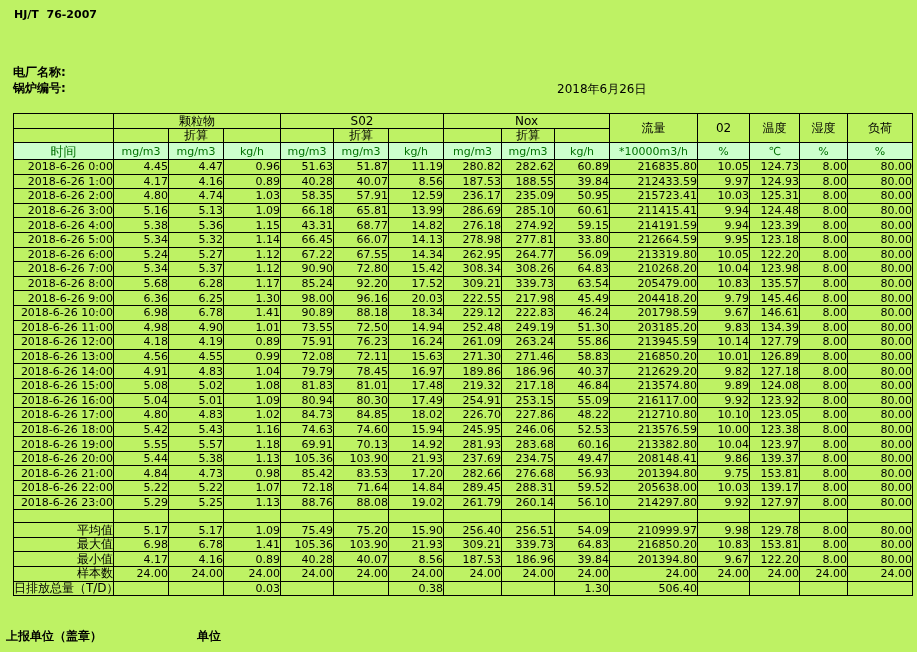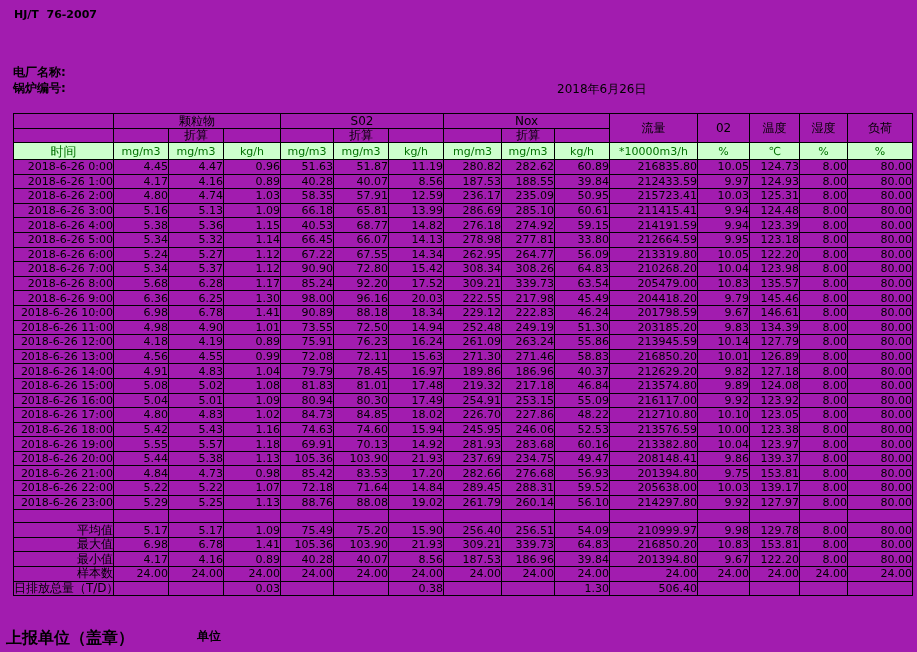--- a/index.html
+++ b/index.html
@@ -1,37 +1,37 @@
 <!DOCTYPE html>
 <html><head>
 <meta charset="utf-8">
 <style>
   html,body{margin:0;padding:0;background:#ffffff;}
-  #page{position:relative;width:917px;height:652px;background:#a21caf;overflow:hidden;
+  #page{position:relative;width:917px;height:652px;background:#bef264;overflow:hidden;
         font-family:"DejaVu Sans",sans-serif;color:#000;}
   #std-code{position:absolute;left:14px;top:8px;font-size:11px;font-weight:bold;white-space:pre;}
   #report-title{position:absolute;left:0;top:25px;width:660px;text-align:center;
                 font-size:15px;font-weight:bold;letter-spacing:1px;}
   #plant-label{position:absolute;left:13px;top:64px;font-size:12px;font-weight:bold;}
   #boiler-label{position:absolute;left:13px;top:80px;font-size:12px;font-weight:bold;}
   #report-date{position:absolute;left:557px;top:81px;font-size:12px;}
   #report-table{position:absolute;left:13px;top:113px;border-collapse:collapse;table-layout:fixed;
                 width:900px;font-size:11px;}
   #report-table td,#report-table th{border:1px solid #000;padding:0;vertical-align:middle;
                 overflow:visible;white-space:nowrap;line-height:13px;font-weight:normal;}
   #report-table thead tr.gr1 td{height:14px;text-align:center;font-size:12px;}
   #report-table thead tr.gr2 td{height:13px;text-align:center;font-size:12px;}
   tr.unit-row td{height:16px;text-align:center;background:#ccffcc;color:#007000;font-size:11px;}
   tr.unit-row td.t{font-size:13px;margin-top:36px;}
   tbody td{height:13.6px;text-align:right;padding-right:5px;}
   tbody td.t{text-align:right;padding-right:4px;}
   tbody td.lbl{font-size:12px;}
   tr.spacer-row td{height:12px;}
   #footer-note{position:absolute;left:6px;top:611px;font-size:12px;font-weight:bold;}
-  #footer-report-unit{position:absolute;left:6px;top:628px;font-size:16px;font-weight:bold;}
+  #footer-report-unit{position:absolute;left:6px;top:628px;font-size:12px;font-weight:bold;}
   #footer-unit{position:absolute;left:197px;top:628px;font-size:12px;font-weight:bold;}
 </style>
 </head>
 <body>
 
 <div id="page">
   <div id="std-code">HJ/T  76-2007</div>
   <div id="plant-label">电厂名称:</div>
   <div id="boiler-label">锅炉编号:</div>
   <div id="report-date">2018年6月26日</div>
@@ -163,21 +163,21 @@
           <td>9.94</td>
           <td>124.48</td>
           <td>8.00</td>
           <td>80.00</td>
         </tr>
         <tr>
           <td class="t">2018-6-26 4:00</td>
           <td>5.38</td>
           <td>5.36</td>
           <td>1.15</td>
-          <td>40.53</td>
+          <td>43.31</td>
           <td>68.77</td>
           <td>14.82</td>
           <td>276.18</td>
           <td>274.92</td>
           <td>59.15</td>
           <td>214191.59</td>
           <td>9.94</td>
           <td>123.39</td>
           <td>8.00</td>
           <td>80.00</td>

